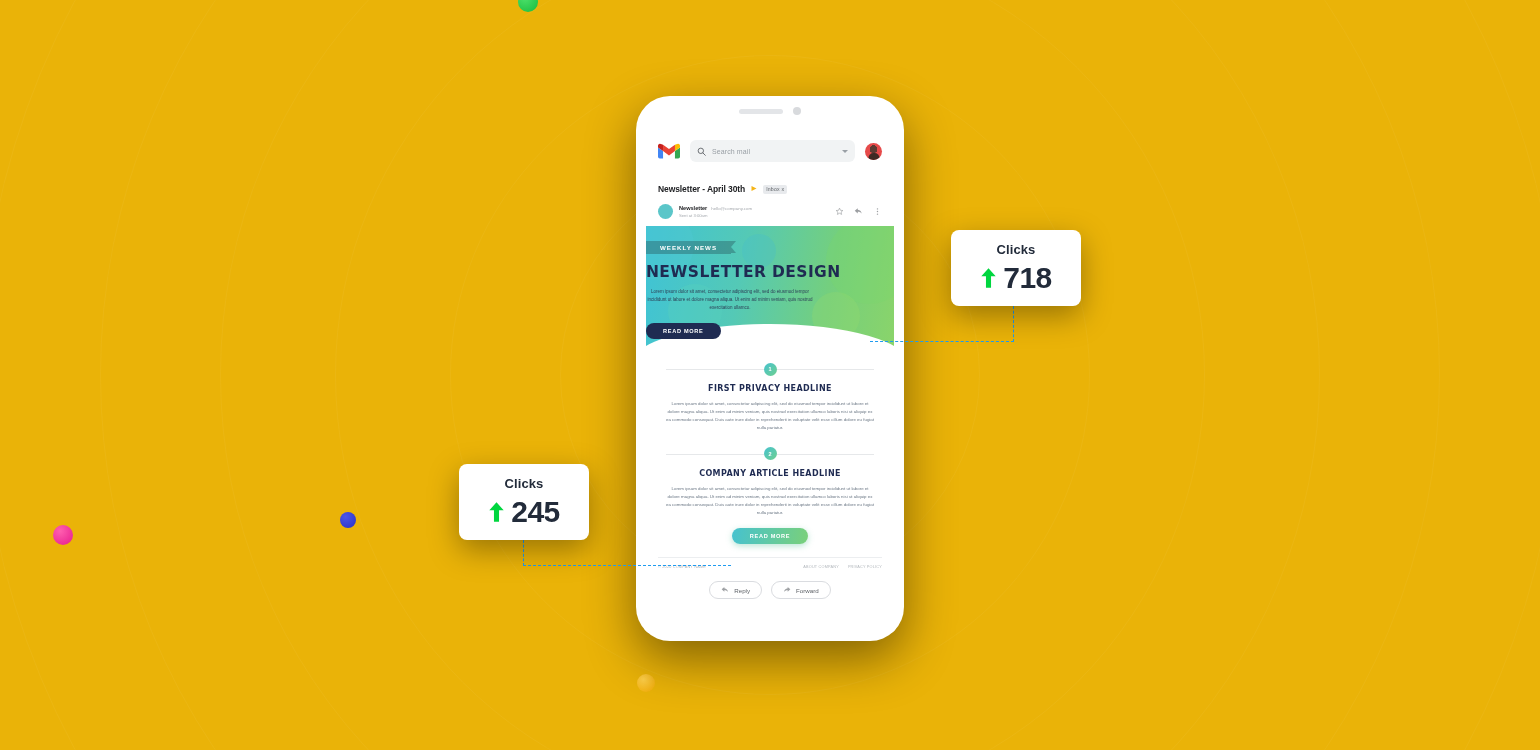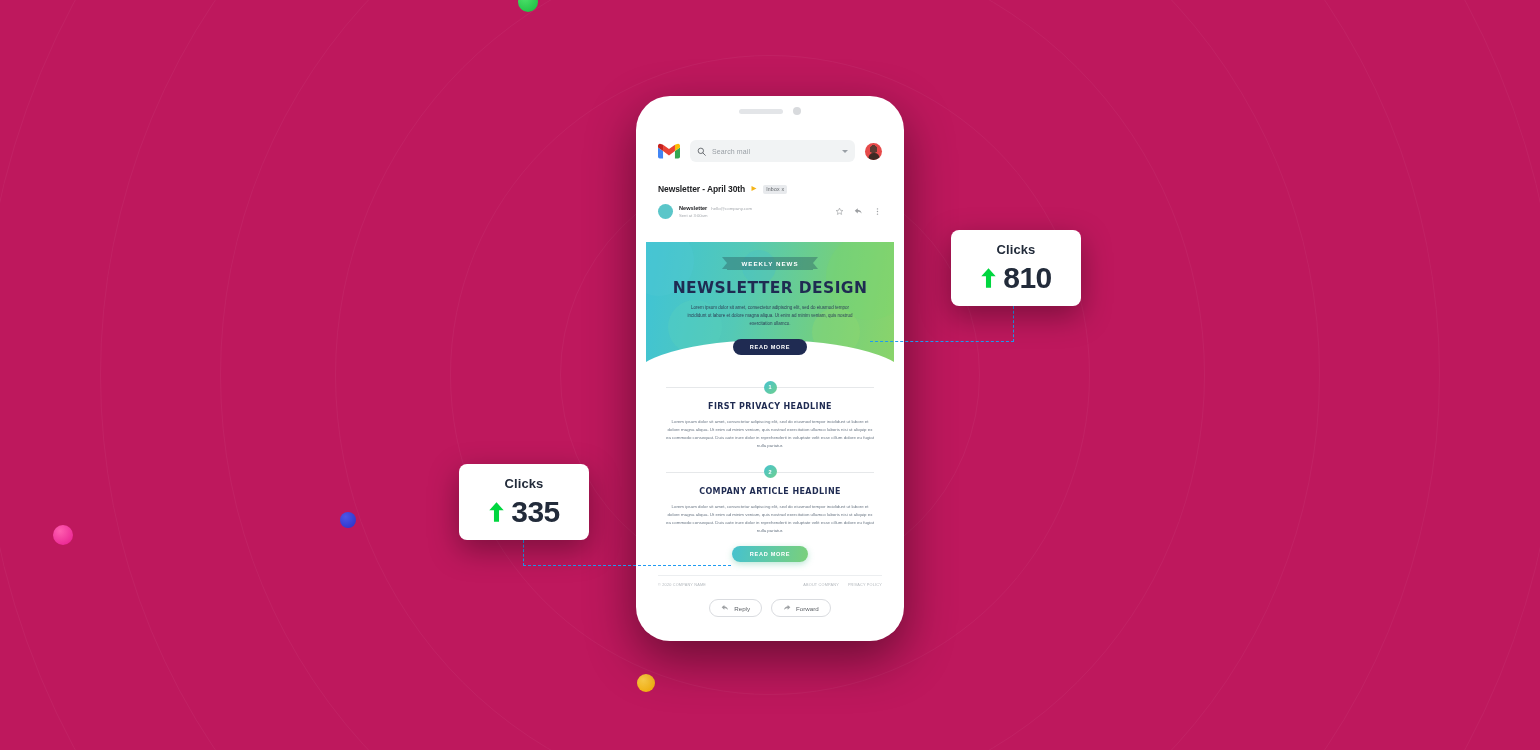--- a/index.html
+++ b/index.html
@@ -4,21 +4,21 @@
 <style>
   * { box-sizing: border-box; margin: 0; padding: 0; }
   html, body {
     width: 1540px; height: 750px;
     overflow: hidden;
     font-family: "Liberation Sans", sans-serif;
   }
   #stage {
     position: relative;
     width: 1540px; height: 750px;
-    background: #be185d;
+    background: #eab308;
     overflow: hidden;
   }
 
   
   .ring {
     position: absolute;
     border-radius: 50%;
     border: 1px solid rgba(255,255,255,0.045);
     left: 50%; top: 50%;
     transform: translate(-50%, -50%);
@@ -147,25 +147,25 @@
   .sender-l1 { display: flex; align-items: baseline; gap: 4px; }
   .sender-name { font-size: 5.6px; font-weight: bold; color: #202124; }
   .sender-mail { font-size: 4.4px; color: #a7abb0; }
   .sender-time { font-size: 4.2px; color: #a7abb0; margin-top: 1.5px; }
   .mail-actions { display: flex; align-items: center; gap: 10px; flex: 0 0 auto; }
   .mact { width: 9px; height: 9px; opacity: .62; }
 
   
   .banner {
     position: relative;
-    margin: 16px 2px;
+    margin: 0 2px;
     height: 122px;
     background: linear-gradient(100deg, #3fc3d6 0%, #54c9b6 38%, #74cf7e 72%, #8ad46a 100%);
     overflow: hidden;
-    display: flex; flex-direction: column; align-items: center;
+    display: flex; flex-direction: column; align-items: flex-start;
   }
   .blob { position: absolute; border-radius: 50%; pointer-events: none; }
   .b1 { width: 70px; height: 70px; left: -22px; top: -16px; background: rgba(80,200,210,.40); }
   .b2 { width: 54px; height: 54px; left: 22px;  top: 58px;  background: rgba(90,210,190,.35); }
   .b3 { width: 86px; height: 86px; right: -18px; top: -8px; background: rgba(120,215,110,.32); }
   .b4 { width: 48px; height: 48px; right: 34px; top: 66px;  background: rgba(150,220,110,.30); }
   .b5 { width: 34px; height: 34px; left: 96px;  top: 8px;   background: rgba(70,190,205,.30); }
   .banner-curve {
     position: absolute; left: -6%; bottom: -16px; width: 112%; height: 40px;
     background: #ffffff;
@@ -463,27 +463,27 @@
   <div class="conn conn-v" id="conn-602-v"></div>
   <div class="conn conn-h" id="conn-245-h"></div>
   <div class="conn conn-v" id="conn-245-v"></div>
 
   <div class="stat-card" id="card-602">
     <div class="stat-label">Clicks</div>
     <div class="stat-row">
       <svg class="stat-arrow" viewBox="0 0 20 26">
         <path d="M10 1.5 L18.5 11 L13 11 L13 24.5 L7 24.5 L7 11 L1.5 11 Z" fill="#00d63f"></path>
       </svg>
-      <div class="stat-value">810</div>
+      <div class="stat-value">718</div>
     </div>
   </div>
 
   <div class="stat-card" id="card-245">
     <div class="stat-label">Clicks</div>
     <div class="stat-row">
       <svg class="stat-arrow" viewBox="0 0 20 26">
         <path d="M10 1.5 L18.5 11 L13 11 L13 24.5 L7 24.5 L7 11 L1.5 11 Z" fill="#00d63f"></path>
       </svg>
-      <div class="stat-value">335</div>
+      <div class="stat-value">245</div>
     </div>
   </div>
 
 </div>
 
 </body></html>

